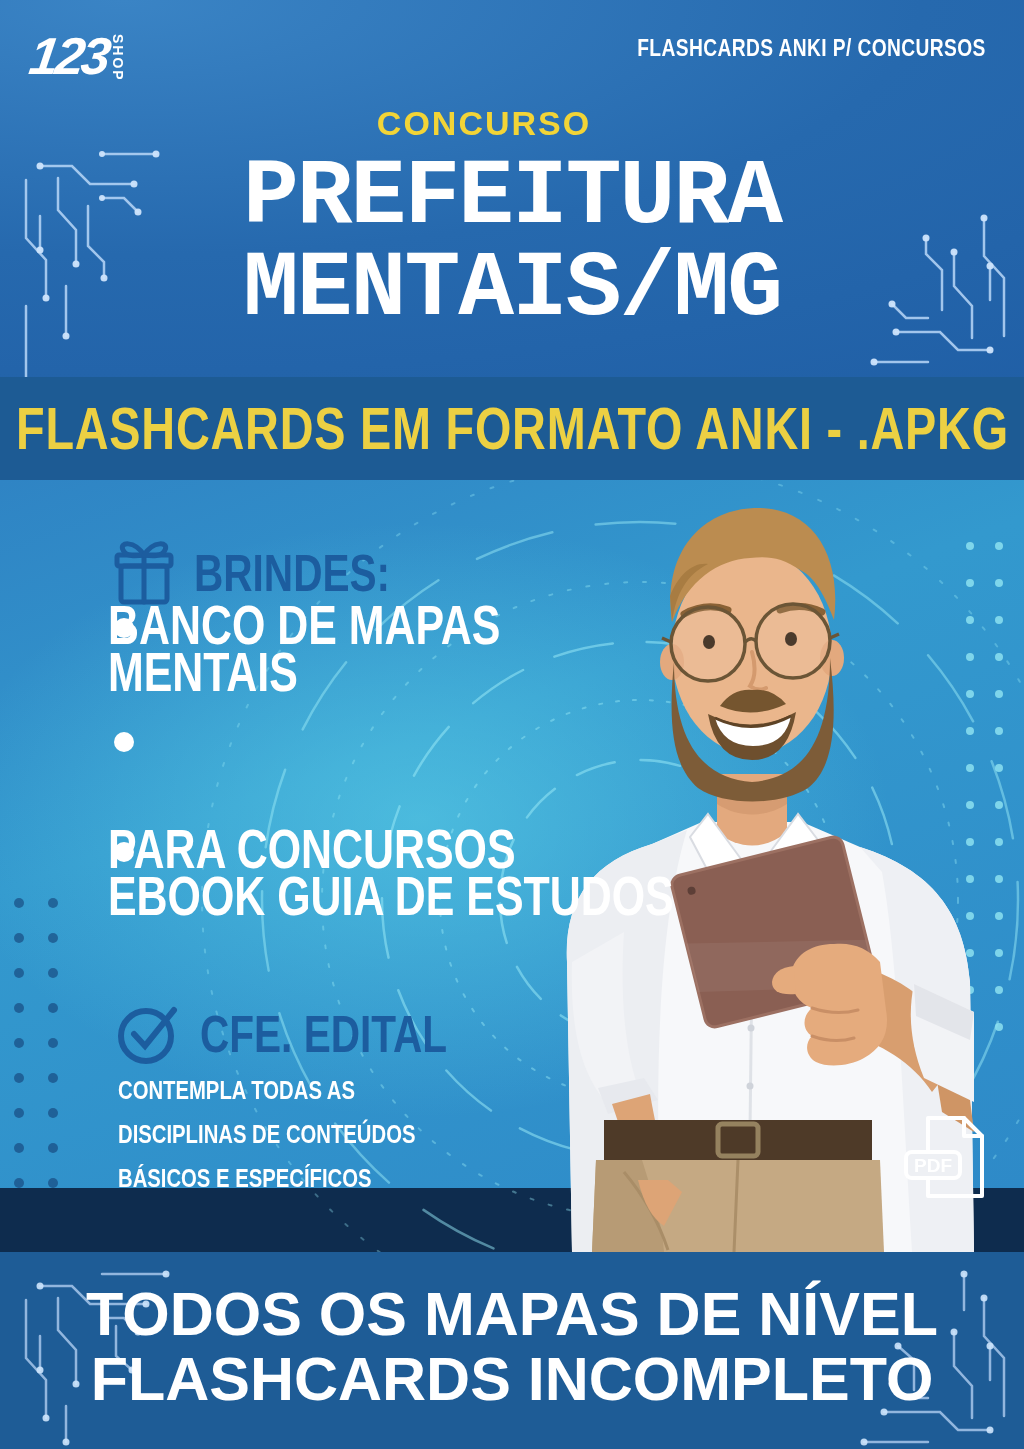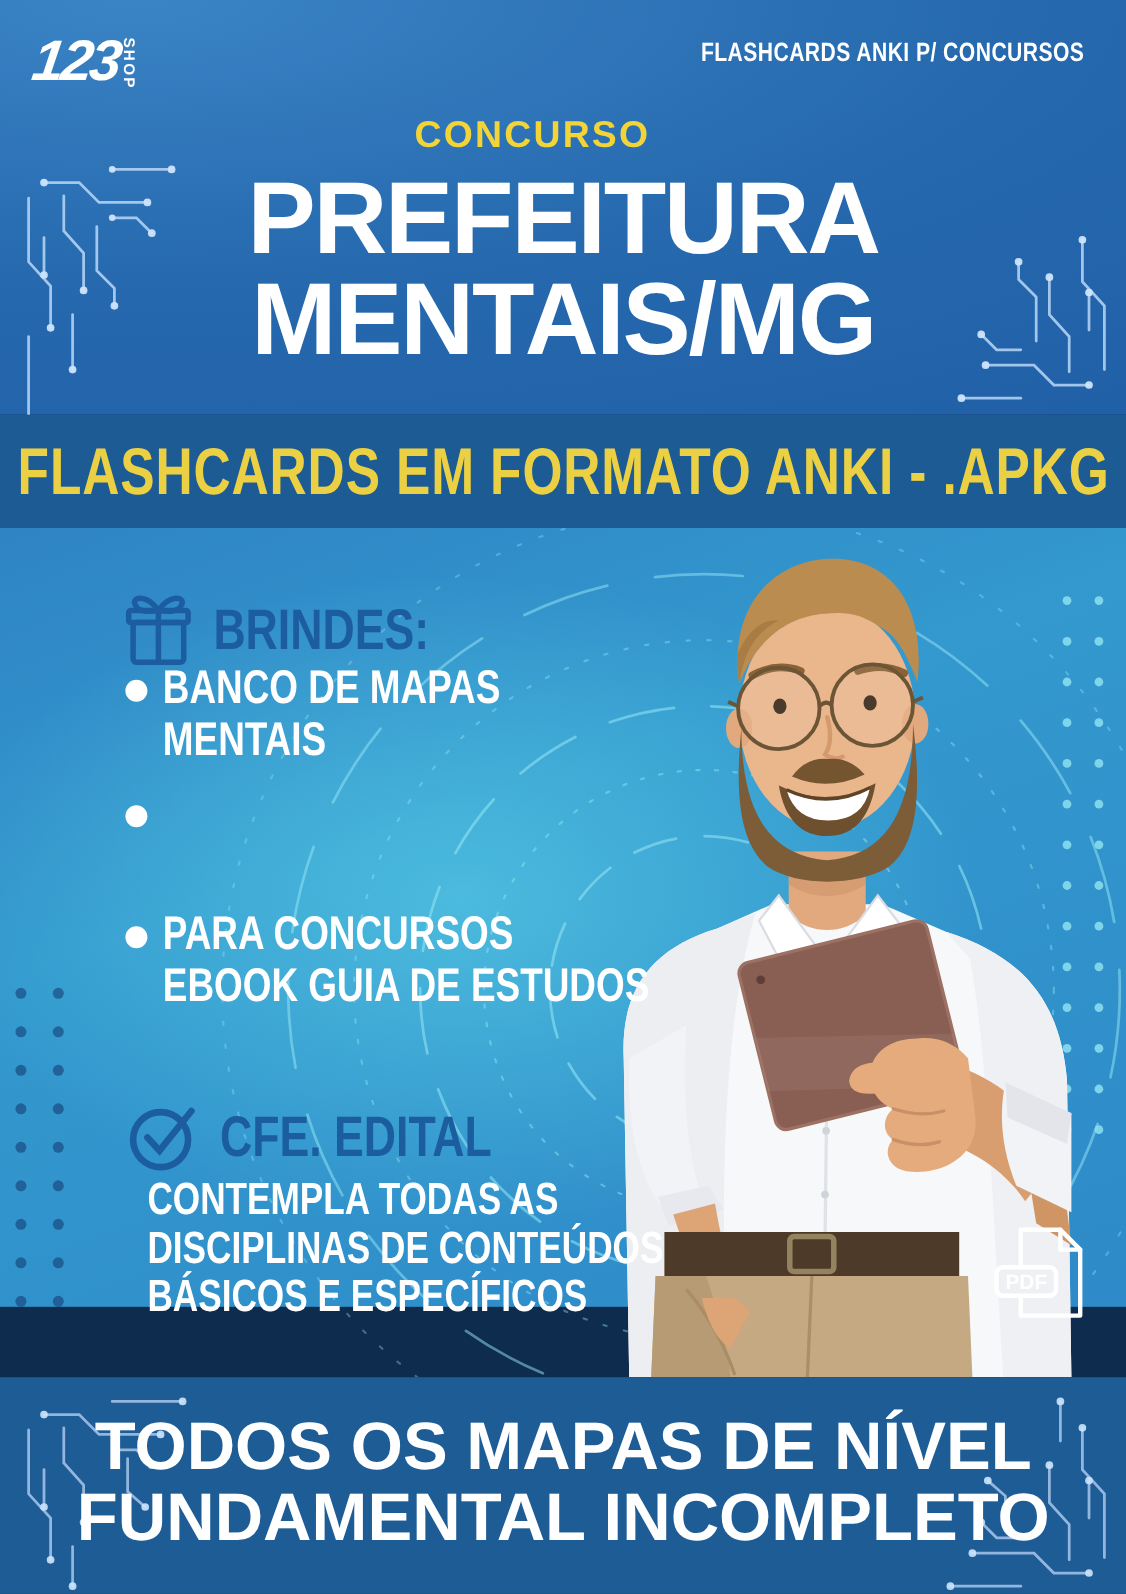--- a/index.html
+++ b/index.html
@@ -20,37 +20,37 @@
   .logo-num{font-size:52px;font-weight:800;font-style:italic;color:#fff;letter-spacing:-3px;
     transform:skewX(-8deg);line-height:56px;}
   .logo-word{color:#fff;font-size:14px;font-weight:700;letter-spacing:2px;
     transform:rotate(90deg) translateY(-4px);transform-origin:left top;margin-left:14px;margin-top:6px;}
   
   .tagline{position:absolute;right:38px;top:34px;color:#fff;font-size:24px;font-weight:700;
     transform:scaleX(.8);transform-origin:100% 50%;white-space:nowrap;letter-spacing:.5px;}
   .kicker{position:absolute;left:0;top:104px;width:968px;text-align:center;
     color:#f2d437;font-size:34px;font-weight:800;letter-spacing:2px;}
   .title{position:absolute;left:0;top:152px;width:1024px;text-align:center;color:#fff;
-    font-size:93px;font-weight:800;line-height:92px;letter-spacing:-2px;}
+    font-size:93px;font-weight:800;line-height:92px;letter-spacing:-2px;font-family:Liberation Mono, monospace;}
   
   .band-text{color:#ecd043;font-size:60px;font-weight:700;white-space:nowrap;
     transform:scaleX(.78);transform-origin:50% 50%;letter-spacing:1px;}
   
   .cond{display:inline-block;transform:scaleX(.78);transform-origin:0 50%;white-space:nowrap;font-weight:700;}
   
   .section-head{position:absolute;display:flex;align-items:center;color:#1c5d9f;}
   .head-brindes{left:112px;top:58px;}
   .head-edital{left:116px;top:522px;}
   .section-head .hlabel{font-size:52px;line-height:52px;}
   .section-head svg{margin-right:18px;flex:0 0 auto;}
   .bullet{position:absolute;left:108px;color:#fff;}
   .bullet .dot{position:absolute;left:6px;top:16px;width:20px;height:20px;border-radius:50%;background:#fff;}
-  .bullet .btxt{margin-left:40px;font-size:43px;line-height:47px;}
+  .bullet .btxt{font-size:55px;line-height:47px;}
   .b1{top:122px;}.b2{top:236px;}.b3{top:346px;}
-  .para{position:absolute;left:118px;top:588px;color:#fff;font-size:41px;line-height:44px;margin-left:16px;}
+  .para{position:absolute;left:118px;top:588px;color:#fff;font-size:26px;line-height:44px;}
   .pdf-wrap{position:absolute;left:898px;top:632px;}
   
   .dot-grid{position:absolute;}
   .dg-dot{position:absolute;border-radius:50%;}
   
   .footer-text{position:absolute;left:0;top:1282px;width:1024px;text-align:center;color:#fff;
     font-size:61px;font-weight:800;line-height:65px;letter-spacing:0px;}
   .circuit{position:absolute;}
   svg{display:block;}
 </style>
@@ -382,16 +382,16 @@
           <circle cx="34" cy="88" r="3.5"></circle>
             <circle cx="126" cy="88" r="3.5"></circle>
             <circle cx="60" cy="16" r="3.5"></circle>
         </g>
       </g>
     </svg>
   </div>
 
   <div class="footer-text">
     <div>TODOS OS MAPAS DE NÍVEL</div>
-    <div>FUNDAMENTAL INCOMPLETO</div>
+    <div>FLASHCARDS INCOMPLETO</div>
   </div>
 
 </div>
 
 </body></html>

